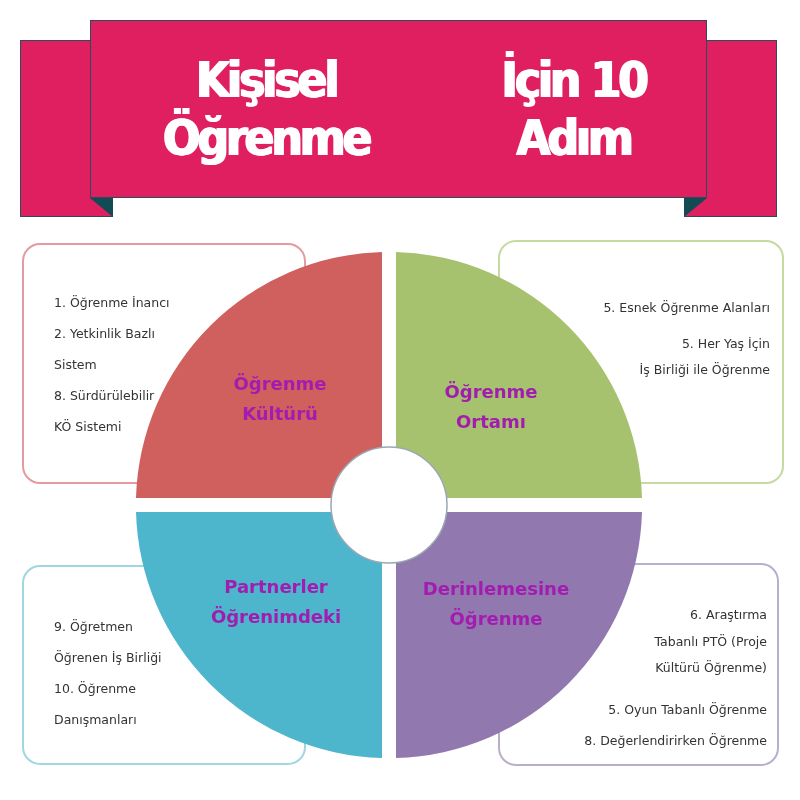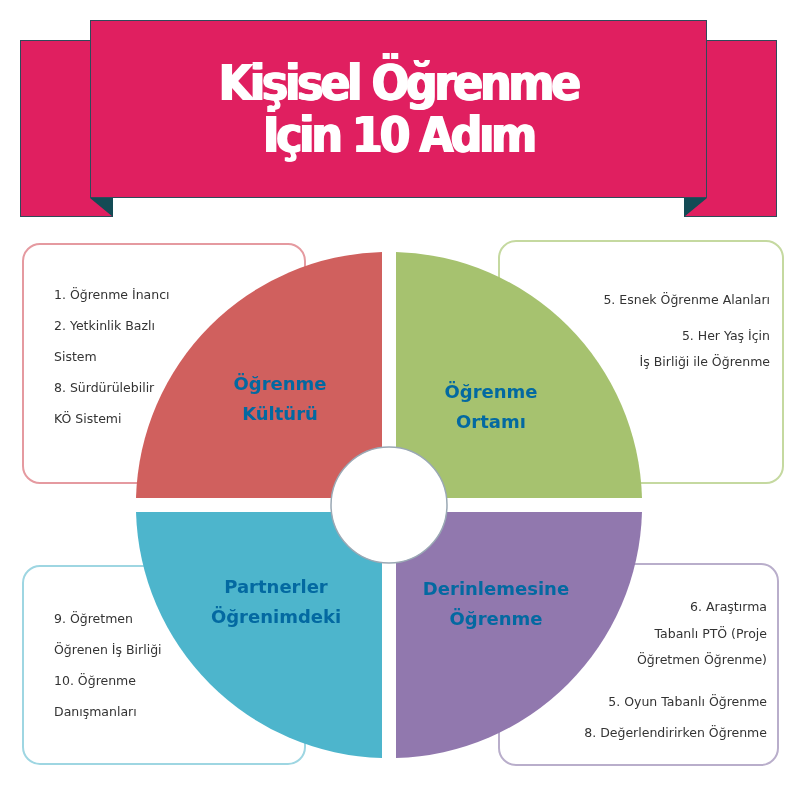--- a/index.html
+++ b/index.html
@@ -5,40 +5,40 @@
   html, body { margin: 0; padding: 0; background: #ffffff; }
   body { width: 800px; height: 800px; position: relative; overflow: hidden; font-family: "DejaVu Sans", sans-serif; }
 
   
   .ribbon-back { position: absolute; top: 40px; width: 93px; height: 177px; border: 1px solid #2f4a5a; box-sizing: border-box; }
   .ribbon-back.left { left: 20px; }
   .ribbon-back.right { left: 684px; }
   .fold { position: absolute; top: 198px; width: 23px; height: 19px; }
   .fold.left { left: 90px; }
   .fold.right { left: 684px; }
-  .banner-front { position: absolute; left: 90px; top: 20px; width: 617px; height: 178px; border: 1px solid #2f4a5a; box-sizing: border-box; display: flex; flex-direction: column; align-items: center; justify-content: center; }
+  .banner-front { position: absolute; left: 90px; top: 20px; width: 617px; height: 178px; border: 1px solid #2f4a5a; box-sizing: border-box; display: flex; flex-direction: row; align-items: center; justify-content: center; }
   .banner-title { color: #ffffff; font-family: "DejaVu Sans", sans-serif; font-weight: 900; font-size: 44px; line-height: 52px; letter-spacing: -3px; text-align: center; text-shadow: 1px 0 0 #fff, -1px 0 0 #fff; transform: scaleY(1.12); }
 
   
   .info-box { position: absolute; box-sizing: border-box; border: 2px solid; border-radius: 18px; background: #ffffff; }
   .box-tl { left: 22px; top: 243px; width: 284px; height: 241px; }
   .box-tr { left: 498px; top: 240px; width: 286px; height: 244px; }
   .box-bl { left: 22px; top: 565px; width: 284px; height: 200px; text-align: center; }
   .box-br { left: 498px; top: 563px; width: 281px; height: 203px; }
 
   .box-text { position: absolute; font-family: "DejaVu Sans", sans-serif; font-size: 12.5px; color: #333333; white-space: nowrap; }
-  .box-text .line { position: absolute; }
+  .box-text .line { position: absolute; margin-top: 8px; }
   .tl-text { left: 30px; top: 0; }
   .bl-text { left: 30px; top: 0; }
   .tr-text .line, .br-text .line { text-align: right; }
 
   
   .wheel { position: absolute; left: 0; top: 0; width: 800px; height: 800px; pointer-events: none; }
   .wheel * { pointer-events: auto; }
-  .quad-label { position: absolute; color: #0369a1; font-family: "DejaVu Sans", sans-serif; font-weight: bold; font-size: 18px; line-height: 30px; text-align: center; width: 200px; transform: translateX(-50%); }
+  .quad-label { position: absolute; color: #a21caf; font-family: "DejaVu Sans", sans-serif; font-weight: bold; font-size: 18px; line-height: 30px; text-align: center; width: 200px; transform: translateX(-50%); }
 </style>
 </head>
 <body>
 
 <div>
   <div class="ribbon-back left" style="background: rgb(224, 31, 96); border-color: rgb(47, 74, 90);"></div>
   <div class="ribbon-back right" style="background: rgb(224, 31, 96); border-color: rgb(47, 74, 90);"></div>
   <svg class="fold left" viewBox="0 0 23 19">
     <polygon points="0,0 23,0 23,19" fill="#134B55"></polygon>
   </svg>
@@ -75,21 +75,21 @@
     <div class="line" style="top:75px">Öğrenen İş Birliği</div>
     <div class="line" style="top:106px">10. Öğrenme</div>
     <div class="line" style="top:137px">Danışmanları</div>
   </div>
 </div>
 
 <div class="info-box box-br" style="border-color: rgb(185, 174, 203);">
   <div class="box-text br-text" style="right:10px;left:auto;width:260px;top:0;">
     <div class="line" style="top:34px;right:0">6. Araştırma</div>
     <div class="line" style="top:61px;right:0">Tabanlı PTÖ (Proje</div>
-    <div class="line" style="top:87px;right:0">Öğretmen Öğrenme)</div>
+    <div class="line" style="top:87px;right:0">Kültürü Öğrenme)</div>
     <div class="line" style="top:129px;right:0">5. Oyun Tabanlı Öğrenme</div>
     <div class="line" style="top:160px;right:0">8. Değerlendirirken Öğrenme</div>
   </div>
 </div>
 
 <svg class="wheel" viewBox="0 0 800 800" width="800" height="800">
 
   <path id="q0" d="M 382 252 A 253 253 0 0 0 136 498 L 382 498 Z" fill="#D0605E"></path>
   <path id="q1" d="M 396 252 A 253 253 0 0 1 642 498 L 396 498 Z" fill="#A6C26F"></path>
   <path id="q2" d="M 136 512 A 253 253 0 0 0 382 758 L 382 512 Z" fill="#4DB5CC"></path>

